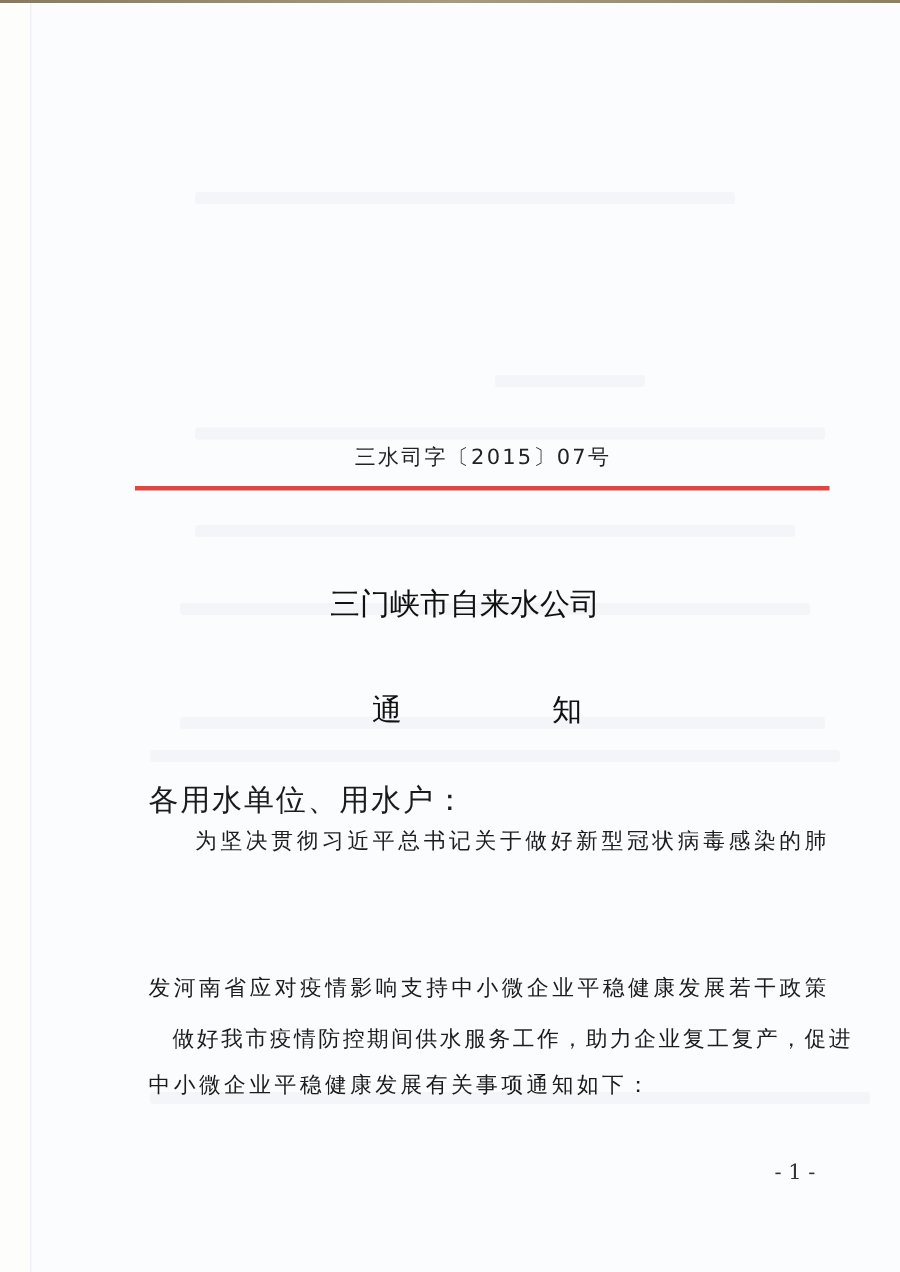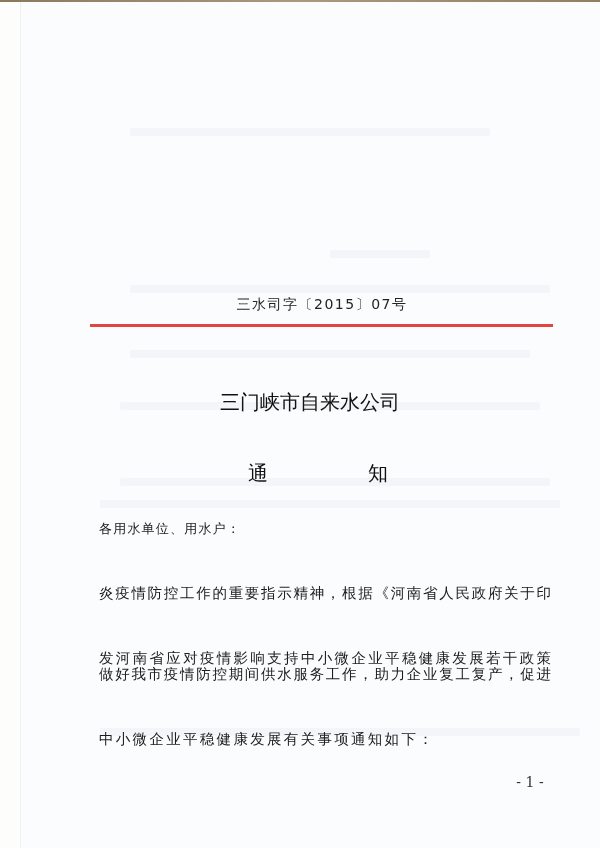--- a/index.html
+++ b/index.html
@@ -78,21 +78,21 @@
       top: 460px;
     }
     .notice-title.l3 span {
       position: absolute;
       top: 0;
     }
     .addressee {
       position: absolute;
       left: 99px; top: 520px;
       font-family: Liberation Mono, monospace;
-      font-size: 13px;
+      font-size: 20px;
       letter-spacing: 1.2px;
       color: #1c1c1c;
     }
     .body-line {
       position: absolute;
       left: 99px;
       width: 452px;
       font-family: "DejaVu Serif", "Liberation Serif", serif;
       font-size: 14.5px;
       color: #1c1c1c;
@@ -100,21 +100,20 @@
       text-align: justify;
       text-align-last: justify;
     }
     .body-line.indent {
       left: 130px;
       width: 421px;
     }
     .body-line.last {
       text-align-last: left;
       letter-spacing: 2.3px;
-      margin-top: 16px;
     }
     .page-number {
       position: absolute;
       left: 505px; top: 774px;
       width: 50px;
       text-align: center;
       font-family: "DejaVu Serif", "Liberation Serif", serif;
       font-size: 14px;
       color: #333;
       white-space: pre;
@@ -149,19 +148,19 @@
   <div class="red-rule"></div>
 
   <div class="notice-title l1">三门峡市自来水公司</div>
   <div class="notice-title l3">
     <span style="left:188px;">通</span>
     <span style="left:308px;">知</span>
   </div>
 
   <div class="addressee">各用水单位、用水户：</div>
 
-  <div class="body-line" style="top:584px;">炎疫情防控工作的重要指示精神，根据《河南省人民政府关于印</div>
+  <div class="body-line indent" style="top:551px;">为坚决贯彻习近平总书记关于做好新型冠状病毒感染的肺</div>
   <div class="body-line" style="top:617px;margin-top:32px;">发河南省应对疫情影响支持中小微企业平稳健康发展若干政策</div>
-  <div class="body-line" style="top:665px;">做好我市疫情防控期间供水服务工作，助力企业复工复产，促进</div>
+  <div class="body-line" style="top:683px;margin-left:16px;">做好我市疫情防控期间供水服务工作，助力企业复工复产，促进</div>
   <div class="body-line last" style="top:714px;">中小微企业平稳健康发展有关事项通知如下：</div>
 
   <div class="page-number">- 1 -</div>
 </div>
 
 </body></html>

